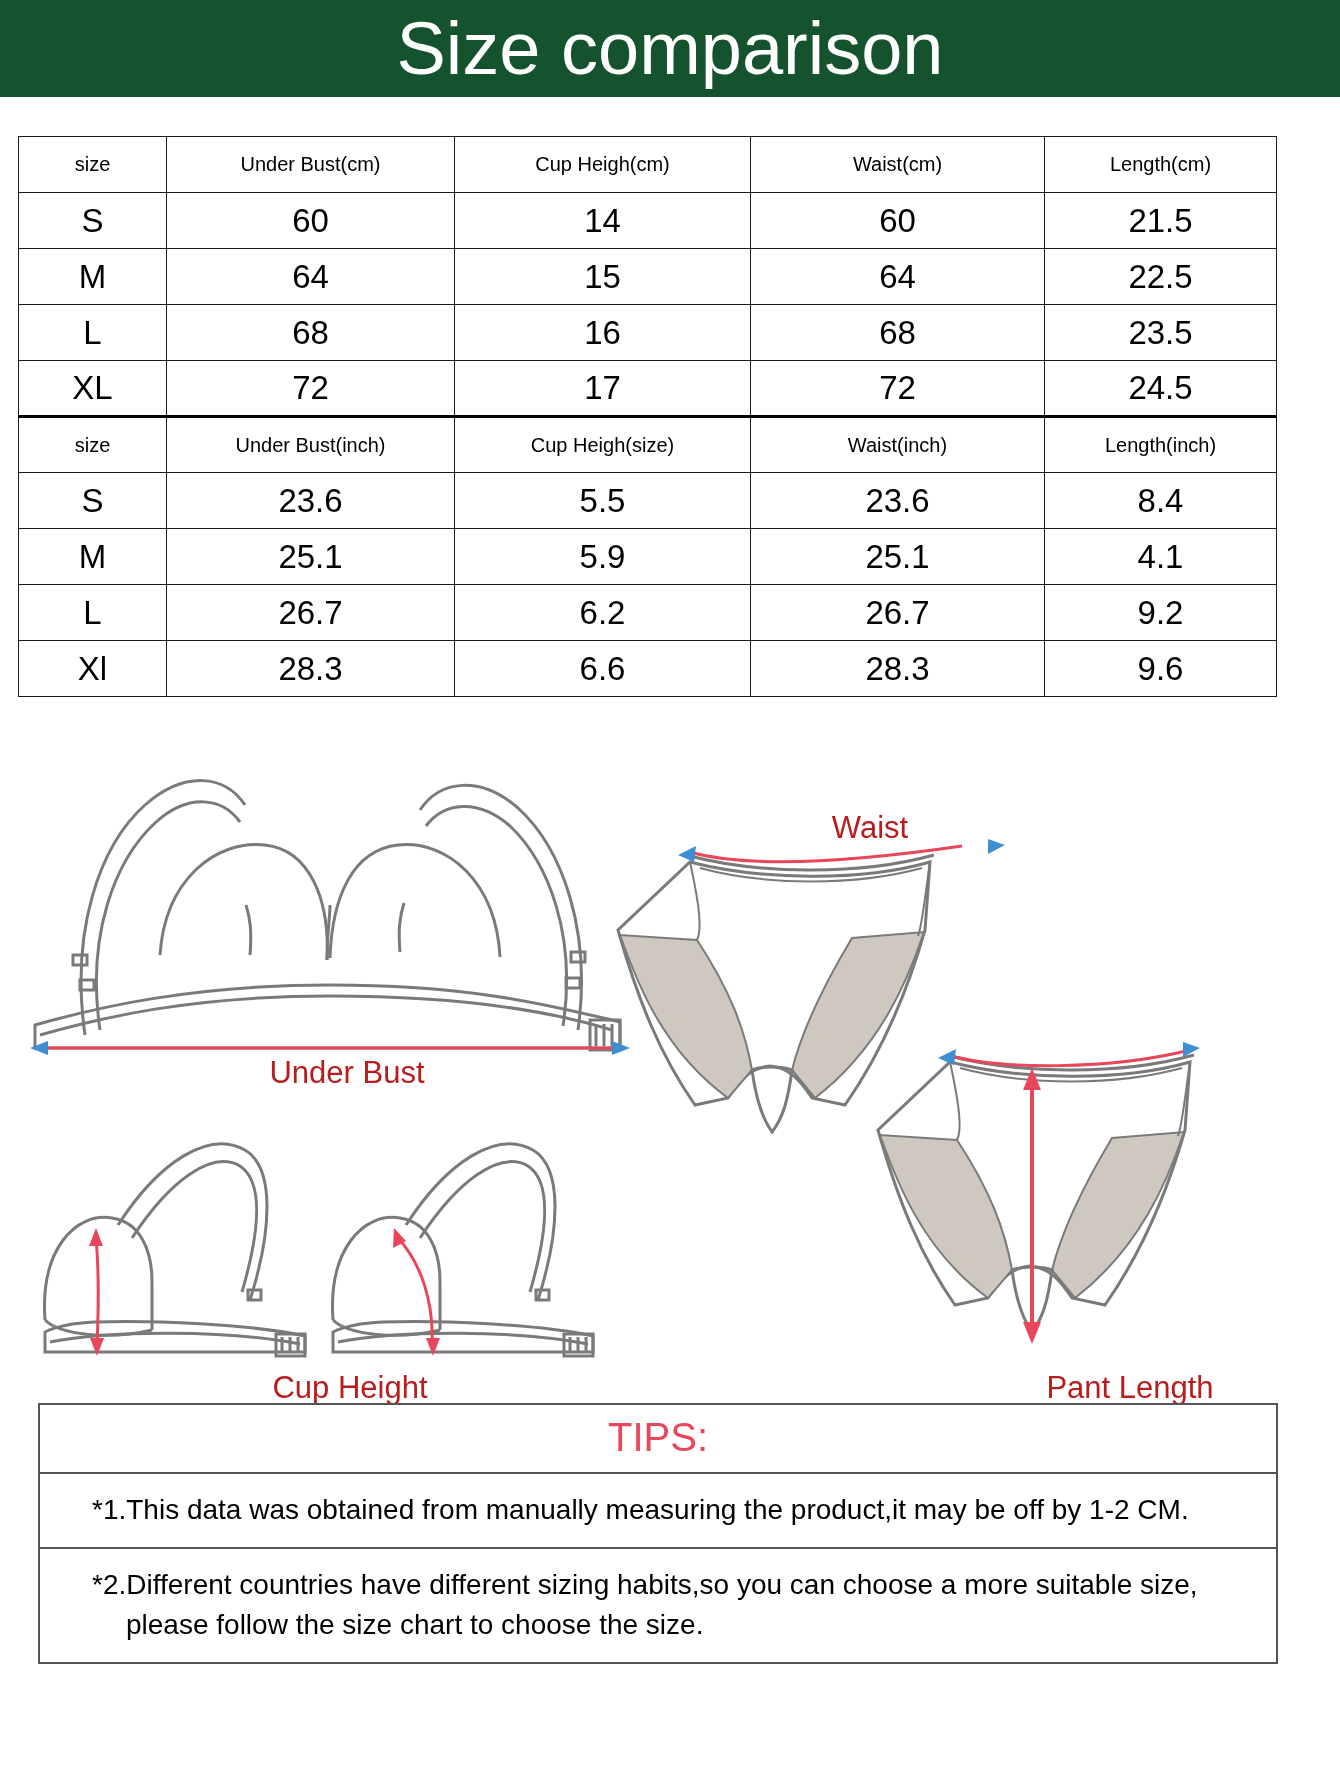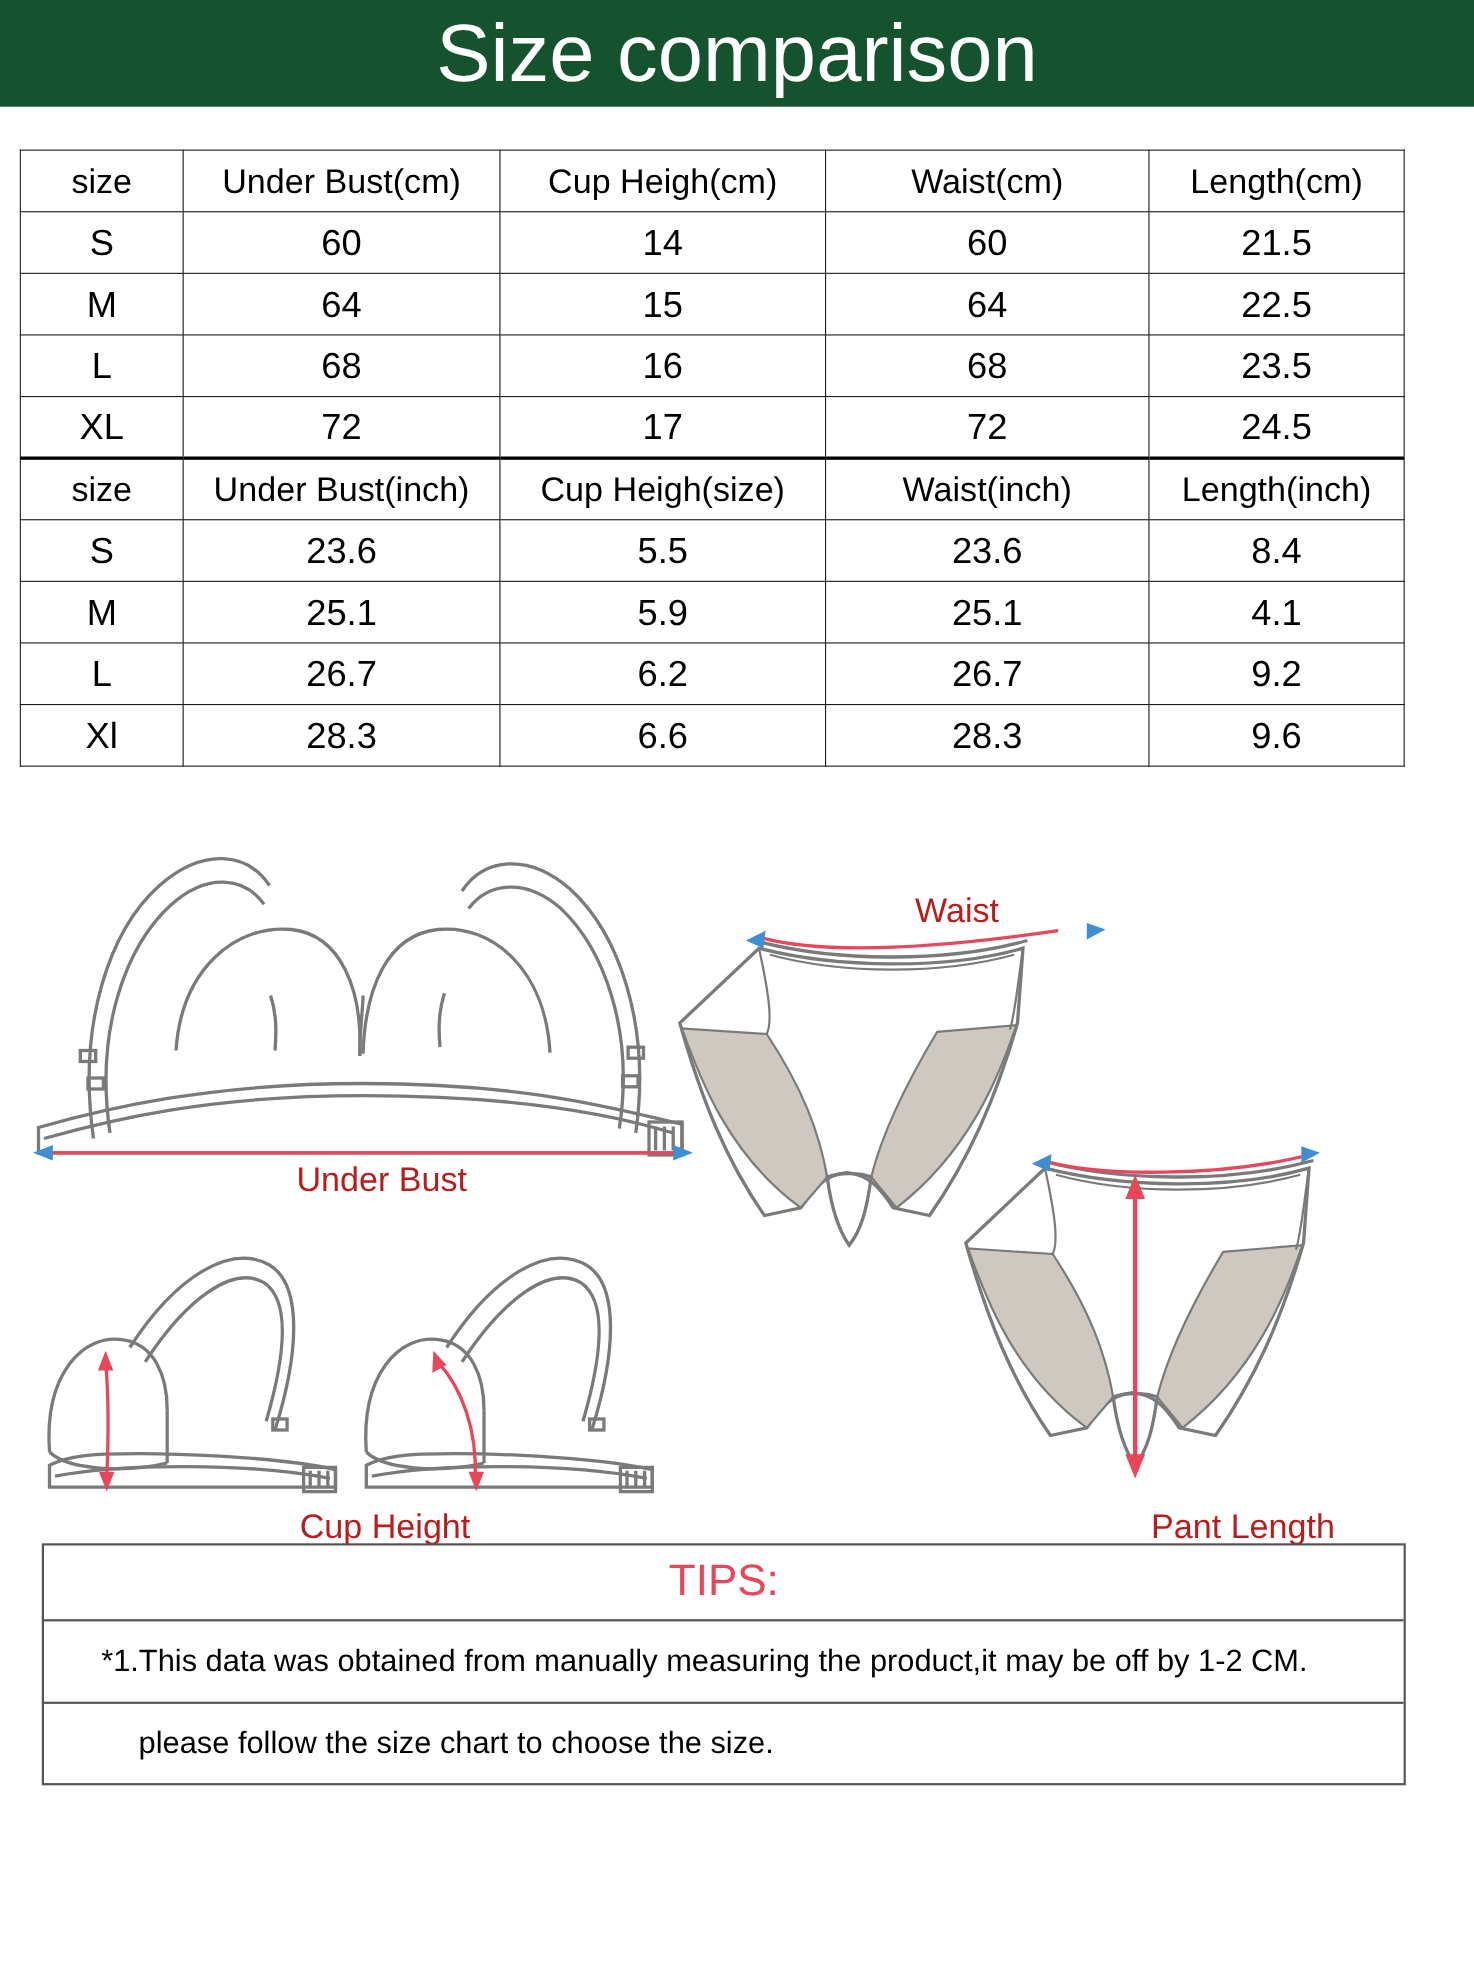--- a/index.html
+++ b/index.html
@@ -53,21 +53,21 @@
   table.size-table td {
     border: 1px solid #1a1a1a;
     text-align: center;
     font-size: 33px;
     font-weight: 400;
     height: 56px;
     padding: 2px 4px;
     white-space: nowrap;
   }
   table.size-table tr.header td {
-    font-size: 31px;
+    font-size: 20px;
   }
   table.size-table tr.section-end td {
     border-bottom: 3px solid #000000;
   }
   table.size-table col.c0 { width: 148px; }
   table.size-table col.c1 { width: 288px; }
   table.size-table col.c2 { width: 296px; }
   table.size-table col.c3 { width: 294px; }
   table.size-table col.c4 { width: 232px; }
   .diag-label {
@@ -328,17 +328,18 @@
 
   <div class="diag-label lbl-under-bust">Under Bust</div>
   <div class="diag-label lbl-cup-height">Cup Height</div>
   <div class="diag-label lbl-waist">Waist</div>
   <div class="diag-label lbl-pant-len">Pant Length</div>
 
   <div class="tips">
     <div class="tips-title">TIPS:</div>
     <div class="tips-row">*1.This data was obtained from manually measuring the product,it may be off by 1-2 CM.</div>
     <div class="tips-row">
+      <span>*2.Different countries have different sizing habits,so you can choose a more suitable size,</span>
       <span class="indent">please follow the size chart to choose the size.</span>
     </div>
   </div>
 
 </div>
 
 </body></html>

